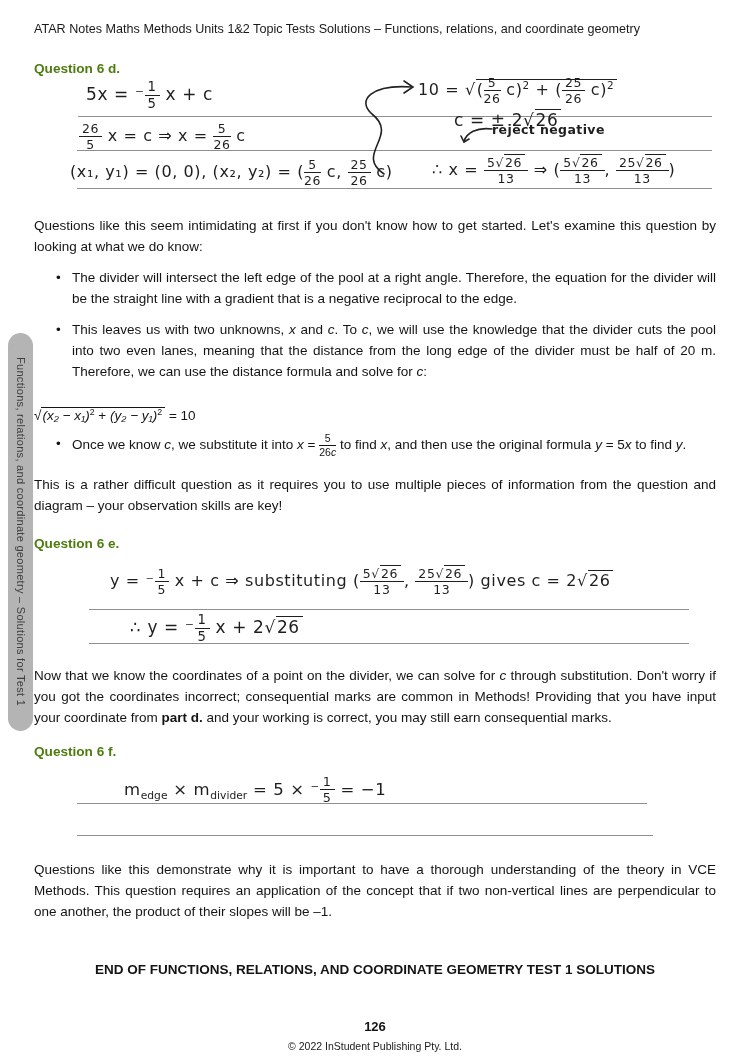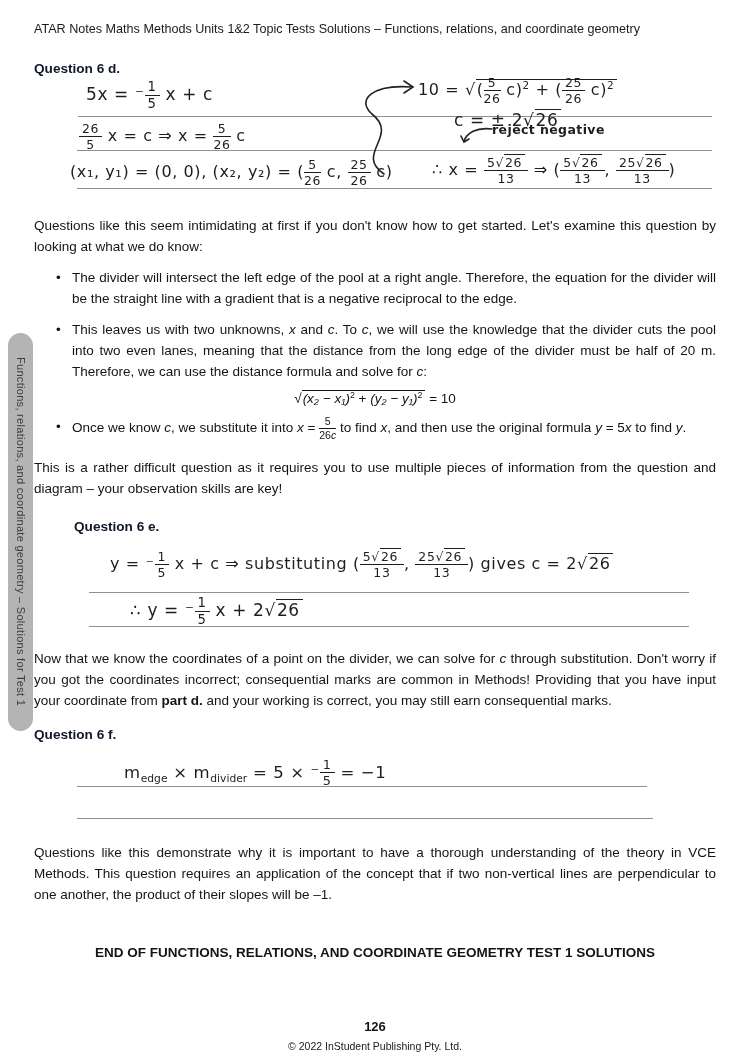--- a/index.html
+++ b/index.html
@@ -2,30 +2,30 @@
 <html><head>
 <meta charset="utf-8">
 <style>
   html,body{margin:0;padding:0;}
   body{
     width:750px;height:1061px;position:relative;background:#ffffff;
     font-family:"Liberation Sans",sans-serif;color:#141414;overflow:hidden;
   }
   .page{position:absolute;left:0;top:0;right:0;bottom:0;padding:0 34px;}
   .header{margin-top:22px;font-size:12.6px;color:#1a1a1a;}
-  .qhead{font-weight:bold;font-size:13.6px;color:#0f172a;}
+  .qhead{font-weight:bold;font-size:13.6px;color:#4d7c0f;}
   .qh-d{margin-top:25px;}
-  .qh-e{margin-top:20px;margin-left:40px;}
+  .qh-e{margin-top:20px;}
   .qh-f{margin-top:16px;}
   .body{font-size:13.5px;line-height:21px;text-align:justify;margin:0;}
   .mt14{margin-top:14px;} .mt16{margin-top:15px;} .mt18{margin-top:16px;}
   .bullet{display:flex;font-size:13.5px;line-height:21px;margin-top:10px;}
   .bullet .dot{width:16px;margin-left:22px;flex:none;}
   .bullet .btxt{flex:1;text-align:justify;}
-  .formula{font-size:13.5px;text-align:center;margin-top:7px;font-style:normal;}
+  .formula{font-size:13.5px;margin-top:24px;font-style:normal;}
   .formula i{font-style:italic;}
   
   .hw{position:relative;font-family:"DejaVu Sans",sans-serif;color:#1e1e1e;
       font-size:16px;letter-spacing:0.6px;}
   .hw-d{margin-top:0;height:124px;}
   .hw-e{margin-top:12px;height:86px;}
   .hw-f{margin-top:14px;height:70px;}
   .hwrow{position:absolute;white-space:nowrap;}
   .rule{position:absolute;height:1px;background:#8f8f8f;}
   .frac{display:inline-block;vertical-align:middle;text-align:center;line-height:1.05;font-size:0.78em;}

